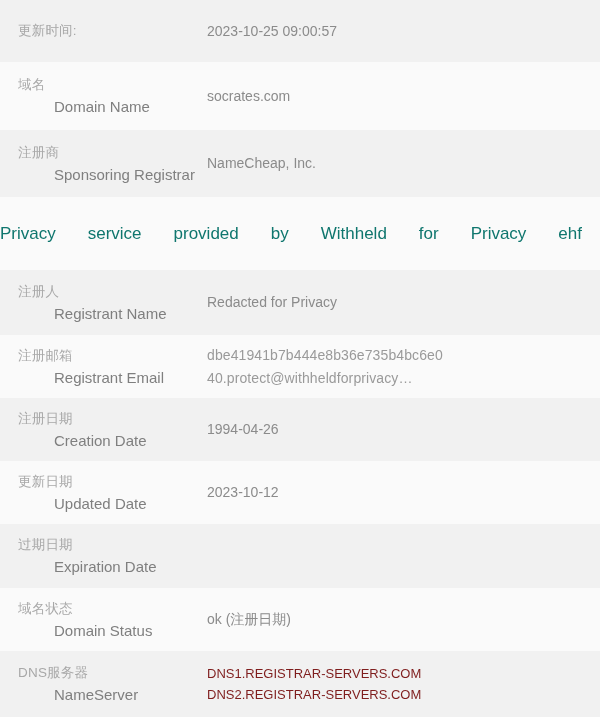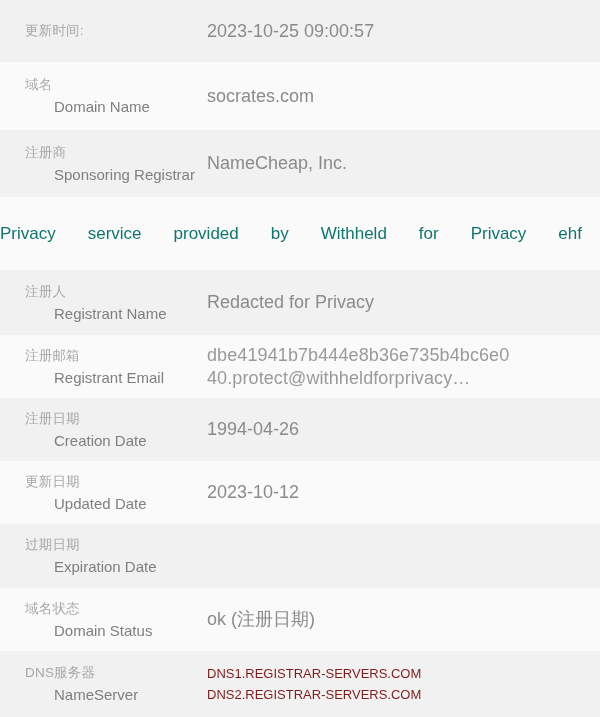--- a/index.html
+++ b/index.html
@@ -41,37 +41,36 @@
     padding-right: 6px;
   }
 
   .label-cn {
     display: block;
     font-size: 13.5px;
     line-height: 22px;
     color: #a8a8a8;
     letter-spacing: 0.2px;
     white-space: nowrap;
-    margin-left: 7px;
   }
   .label-en {
     display: block;
     font-size: 15px;
     line-height: 22px;
     color: #7f7f7f;
     white-space: nowrap;
     margin-left: 36px;
   }
   .label-cn:empty, .label-en:empty { display: none; }
 
   .cell-value {
     box-sizing: border-box;
     flex: 1 1 auto;
     padding-right: 18px;
-    font-size: 18px;
+    font-size: 14px;
     line-height: 23px;
     color: #8b8b8b;
     white-space: pre-line;
   }
   .cell-value.justified {
     color: #0f766e;
     width: 363px;
     text-align: justify;
     text-align-last: justify;
     font-size: 17px;

